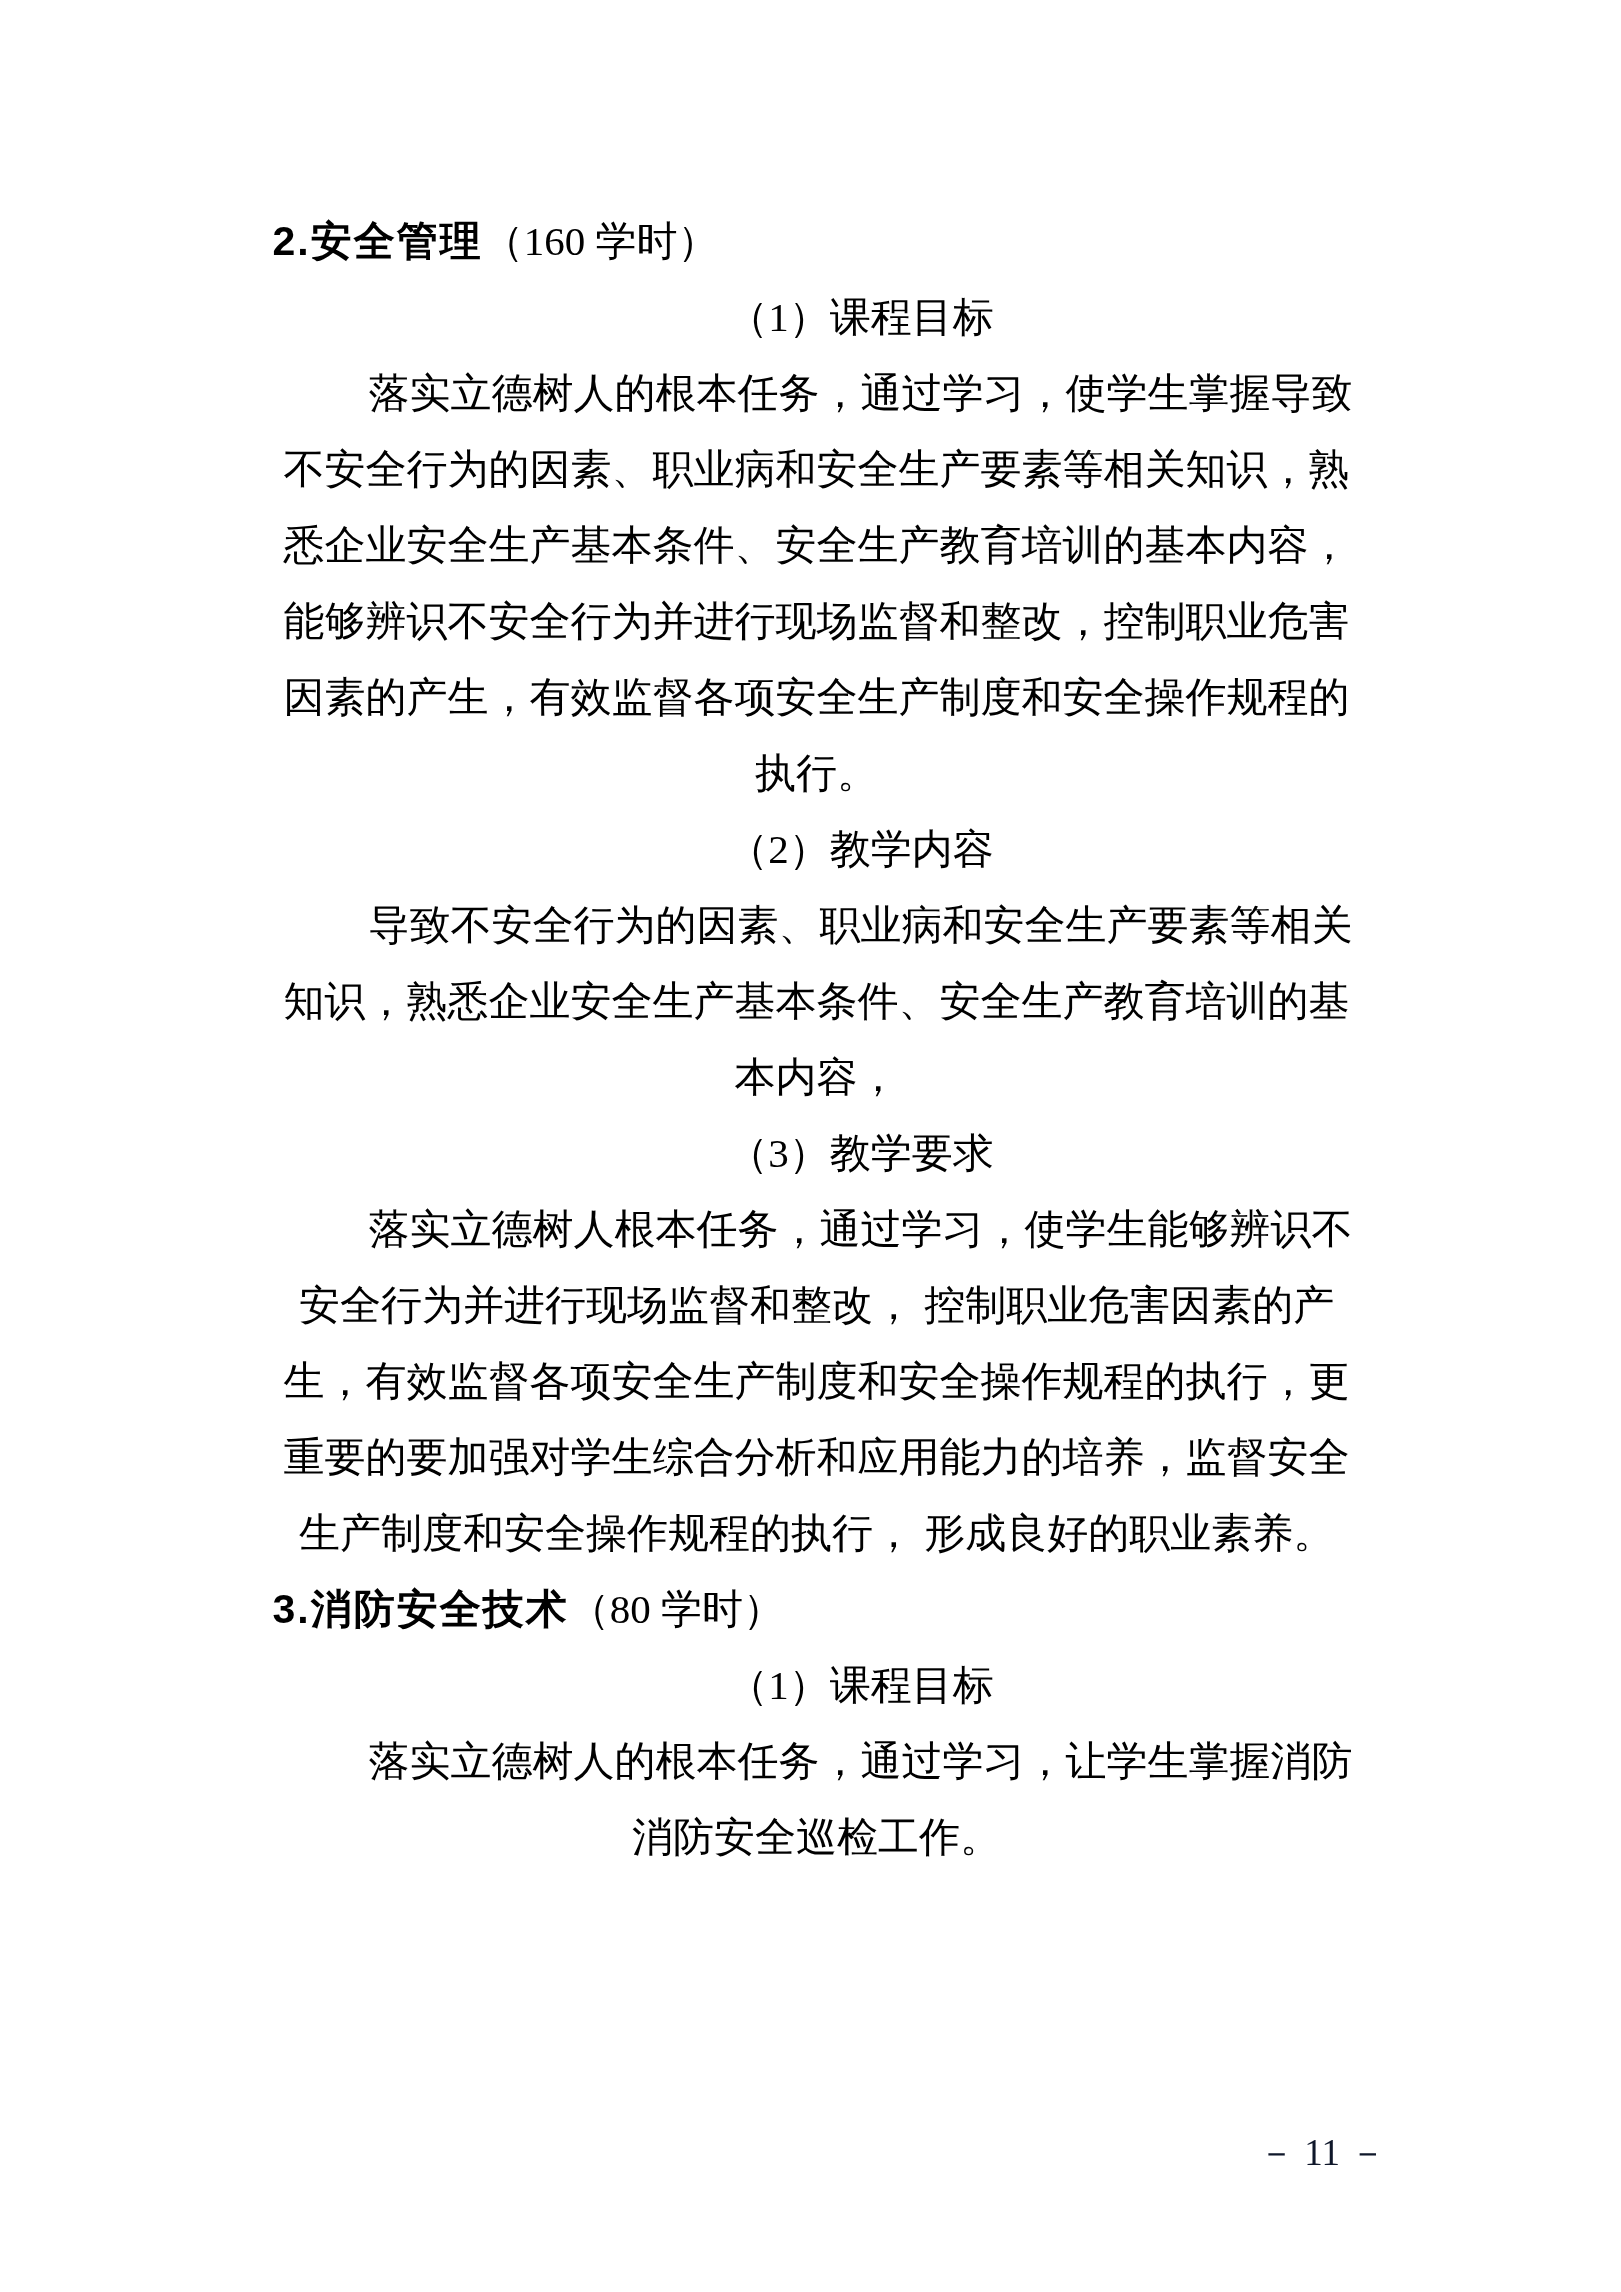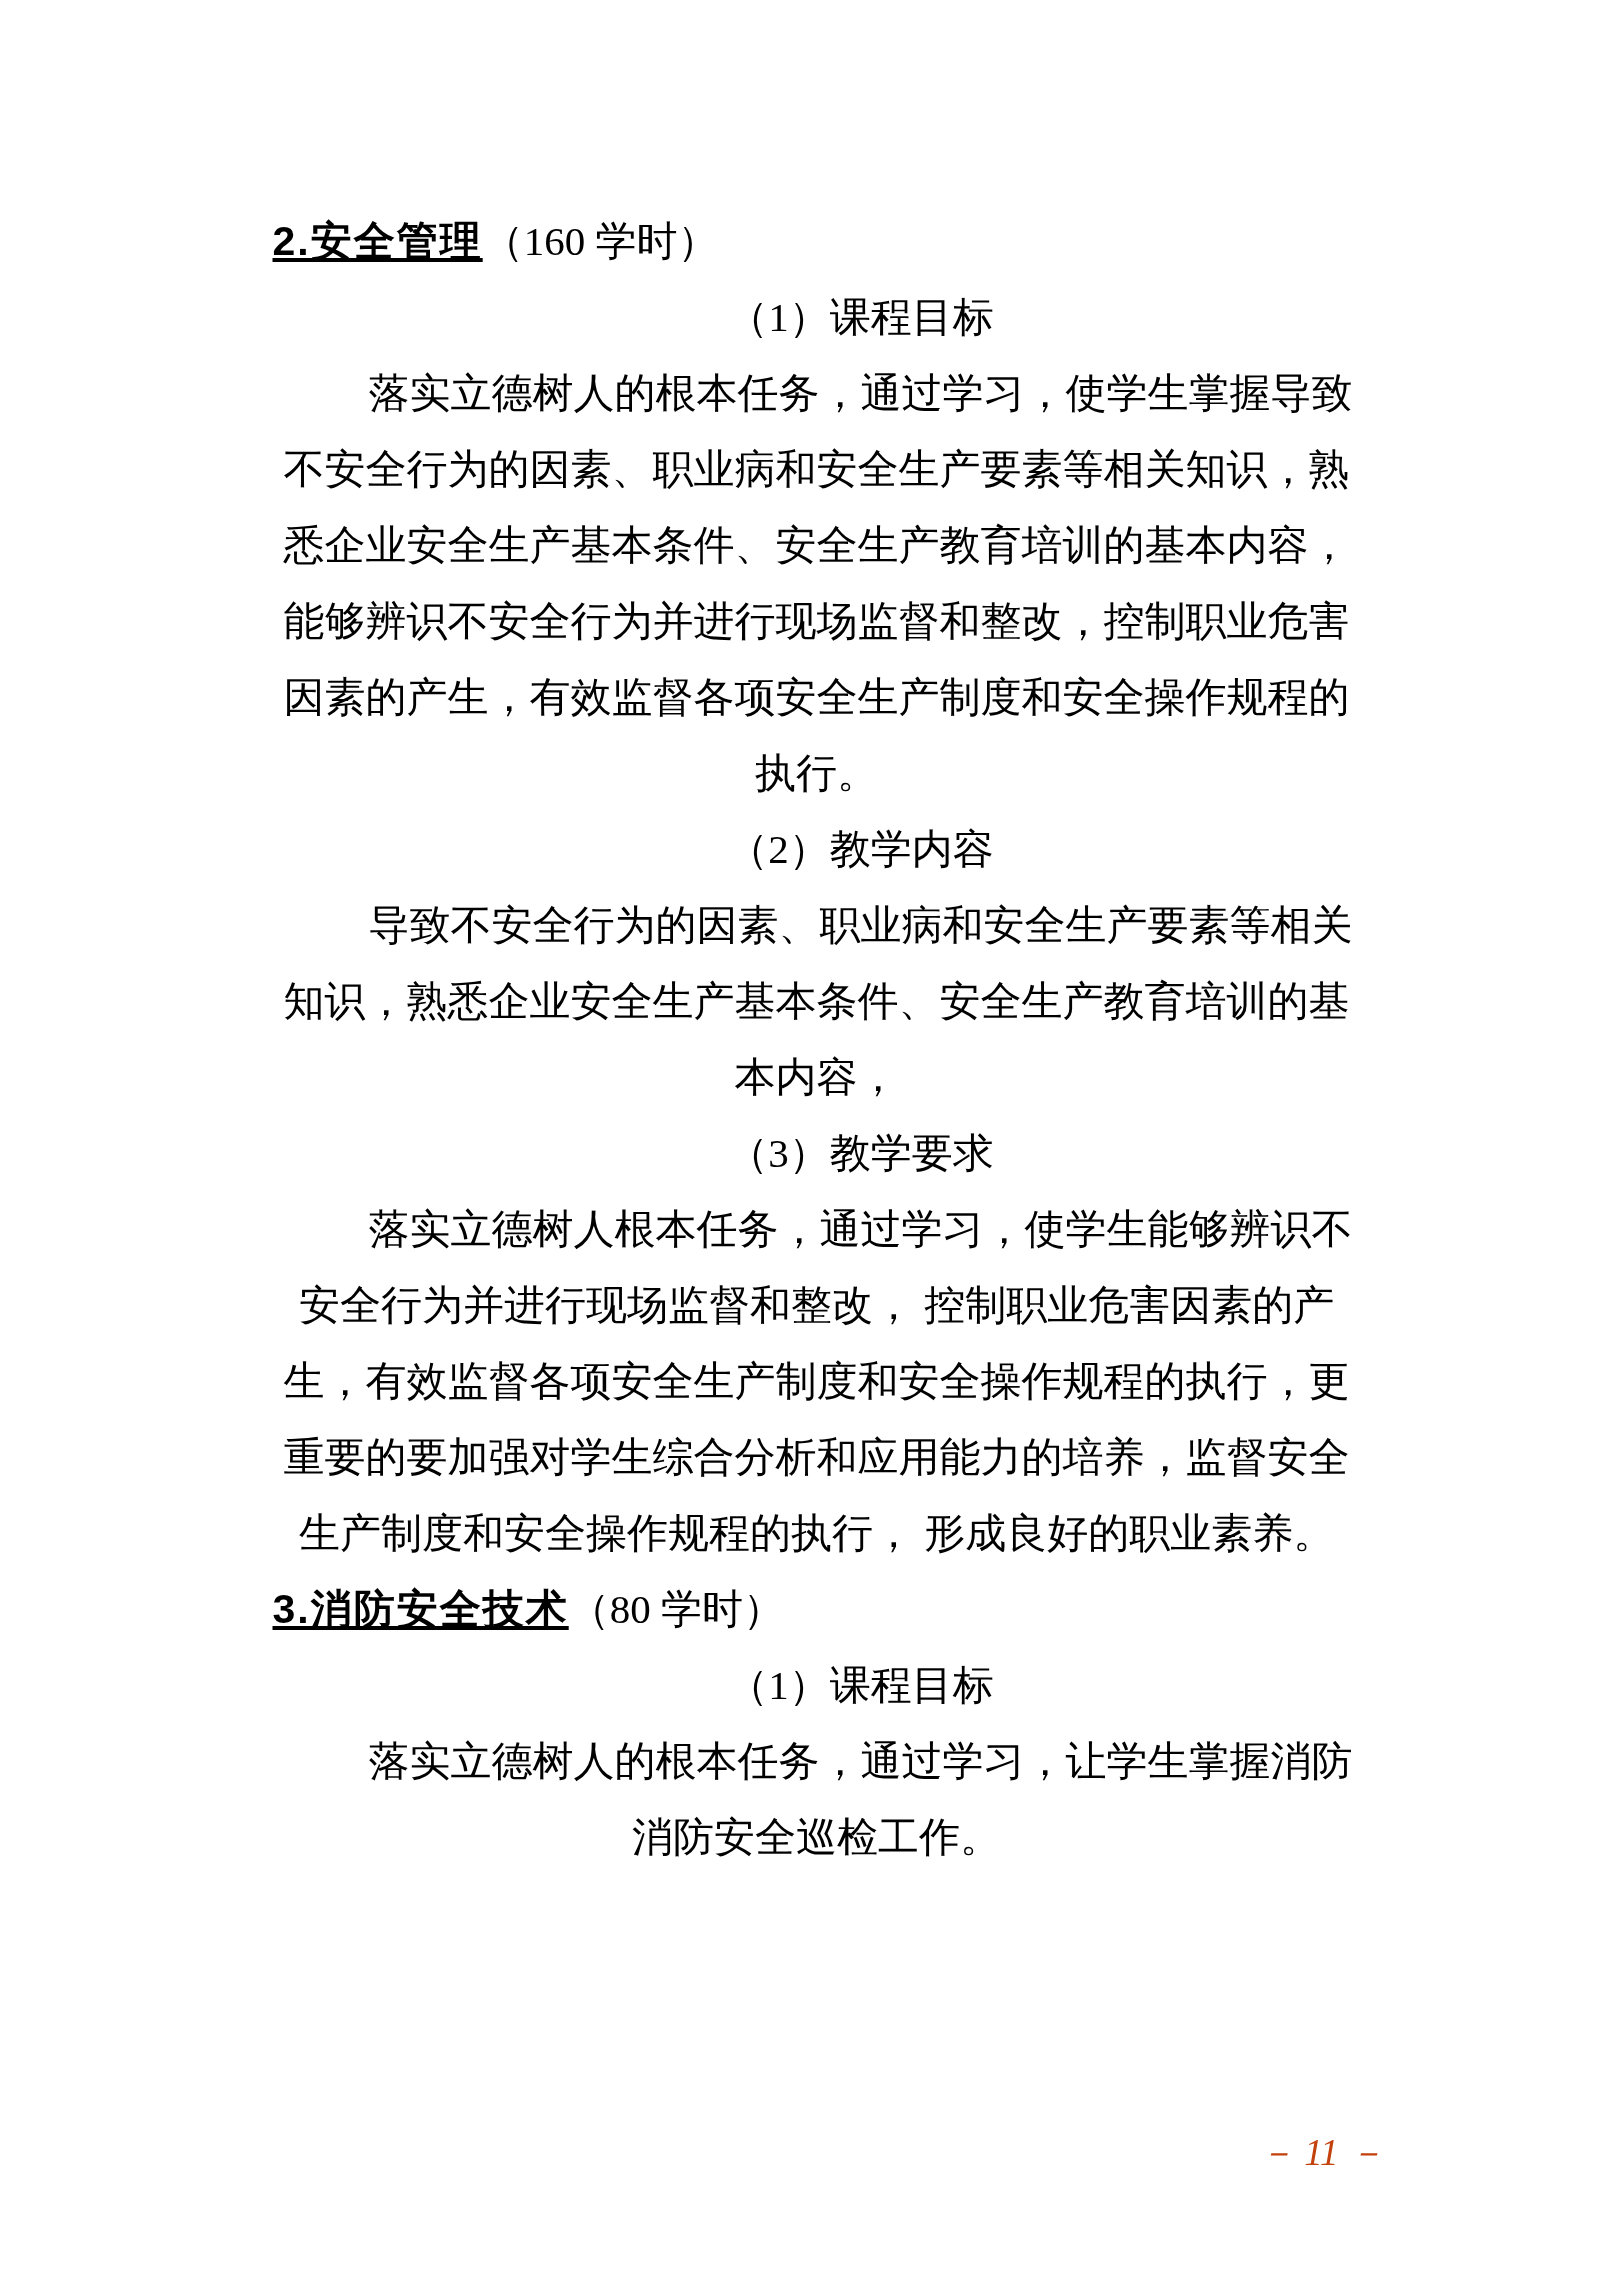--- a/index.html
+++ b/index.html
@@ -22,32 +22,30 @@
     width: 1137px;
   }
   .line { white-space: pre; text-align: center; }
   .indent { padding-left: 88px; }
   .subhead { padding-left: 88px; }
   .heading { padding-left: 24.5px; white-space: pre; }
   .heading .hb {
     font-family: "Liberation Sans", "DejaVu Sans", sans-serif;
     font-weight: 700;
     letter-spacing: 2px;
-    text-decoration: underline;
   }
   .heading .hn { font-weight: 400; text-align: center; }
   .footer {
     position: absolute;
     left: 1258px;
     top: 2123px;
     font-size: 37px;
     line-height: 59px;
     white-space: pre;
-    color: #c2410c;
-    font-style: italic;
+    color: #0f172a;
   }
 </style>
 </head>
 <body>
 
 <div class="page">
   <div class="content">
 
     <div class="heading"><span class="hb">2.安全管理</span><span class="hn">（160 学时）</span></div>
 

